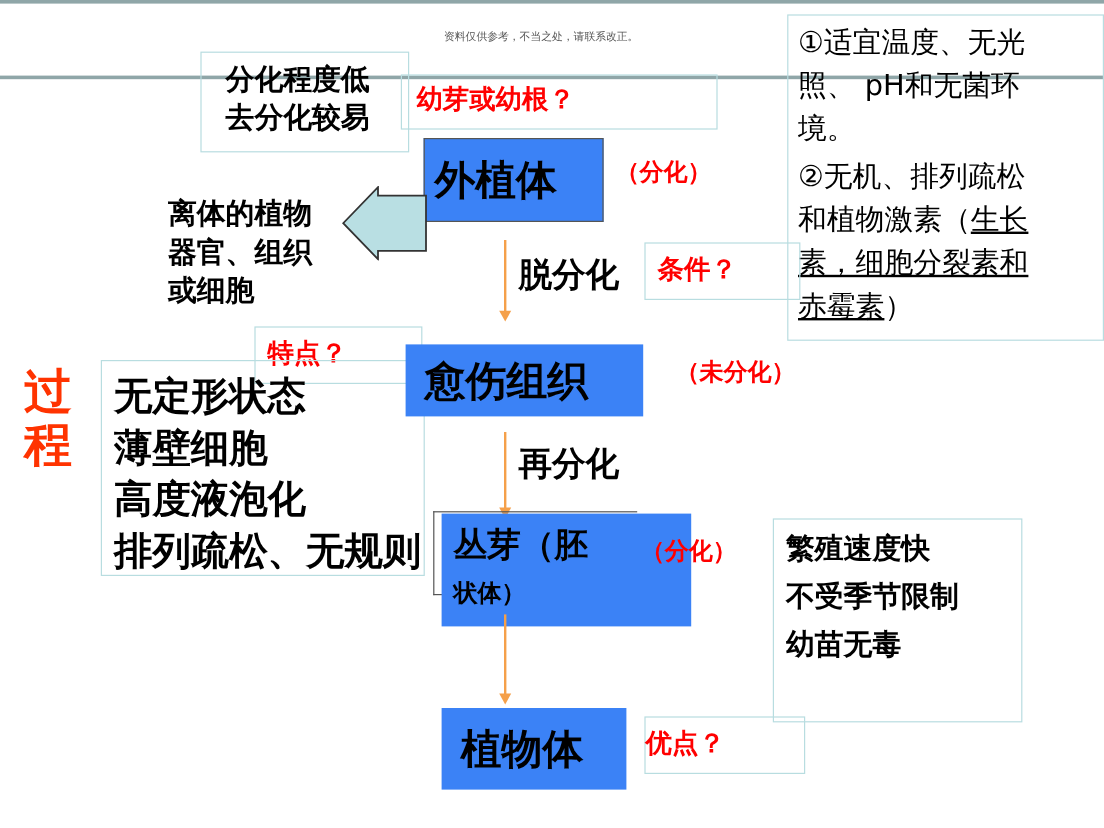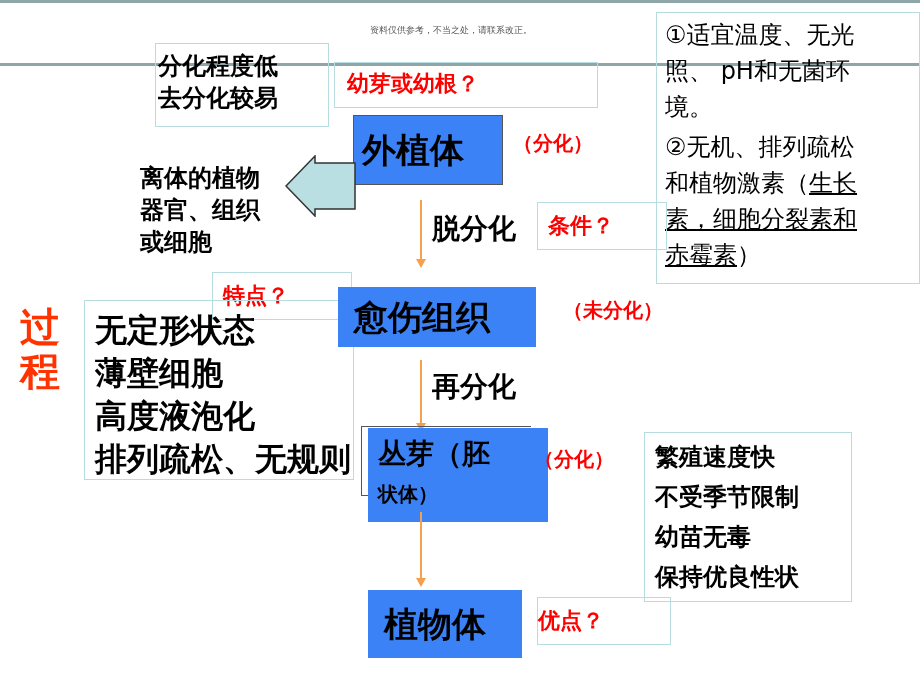--- a/index.html
+++ b/index.html
@@ -47,21 +47,21 @@
 <div class="abs thinbox" style="left:656px; top:12px; width:264px; height:272px; padding:4px 0 0 8px; font-size:24px; line-height:36px;">
   <div>①适宜温度、无光</div>
   <div><span>照、 pH和无菌环</span></div>
   <div>境。</div>
   <div style="margin-top:4px;">②无机、排列疏松</div>
   <div><span>和植物激素（</span><span class="u">生长</span></div>
   <div class="u">素，细胞分裂素和</div>
   <div><span class="u">赤霉素</span><span>）</span></div>
 </div>
 
-<div class="abs thinbox" style="left:155px; top:43px; width:174px; height:84px; padding:6px 0 0 2px;">
+<div class="abs thinbox" style="left:167px; top:43px; width:174px; height:84px; padding:6px 0 0 20px;">
   <div class="txt26">分化程度低</div>
   <div class="txt26">去分化较易</div>
 </div>
 
 <div class="abs thinbox" style="left:334px; top:62px; width:264px; height:46px; padding:6px 0 0 12px;">
   <div class="txt22 red">幼芽或幼根？</div>
 </div>
 
 <div class="abs tealbox bordered" style="left:353px; top:115px; width:150px; height:70px; padding:12px 0 0 8px;">
   <div class="txt34">外植体</div>
@@ -102,31 +102,30 @@
 <div class="abs tealbox" style="left:338px; top:287px; width:198px; height:60px; padding:8px 0 0 16px;">
   <div class="txt34">愈伤组织</div>
 </div>
 <div class="abs red bold" style="left:563px; top:297px; font-size:20px;">（未分化）</div>
 
 <div class="abs vline" style="left:420px; top:360px; height:64px;"></div>
 <div class="abs arrowhead" style="left:416px; top:423px;"></div>
 <div class="abs" style="left:432px; top:368px; font-size:28px; font-weight:bold;">再分化</div>
 
 <div class="abs" style="left:361px; top:426px; width:170px; height:70px; border-left:1.5px solid #555; border-top:1.5px solid #555; border-bottom:1.5px solid #555;"></div>
-<div class="abs tealbox" style="left:368px; top:428px; width:180px; height:94px; padding:6px 0 0 10px;">
+<div class="abs tealbox" style="left:368px; top:428px; width:208px; height:94px; padding:6px 0 0 10px;">
   <div class="txt26" style="font-size:28px; line-height:40px;">丛芽（胚</div>
   <div class="txt26" style="font-size:20px; line-height:40px;">状体）</div>
 </div>
 <div class="abs red bold" style="left:534px; top:446px; font-size:20px;">（分化）</div>
 
 <div class="abs thinbox" style="left:644px; top:432px; width:208px; height:170px; padding:4px 0 0 10px; font-size:24px; line-height:40px; font-weight:bold;">
   <div>繁殖速度快</div>
   <div>不受季节限制</div>
   <div>幼苗无毒</div>
-  <div>保持优良性状</div>
 </div>
 
 <div class="abs vline" style="left:420px; top:512px; height:68px;"></div>
 <div class="abs arrowhead" style="left:416px; top:578px;"></div>
 
 <div class="abs tealbox" style="left:368px; top:590px; width:154px; height:68px; padding:12px 0 0 16px;">
   <div class="txt34">植物体</div>
 </div>
 
 <div class="abs thinbox" style="left:537px; top:597px; width:134px; height:48px; padding:8px 0 0 0;">

